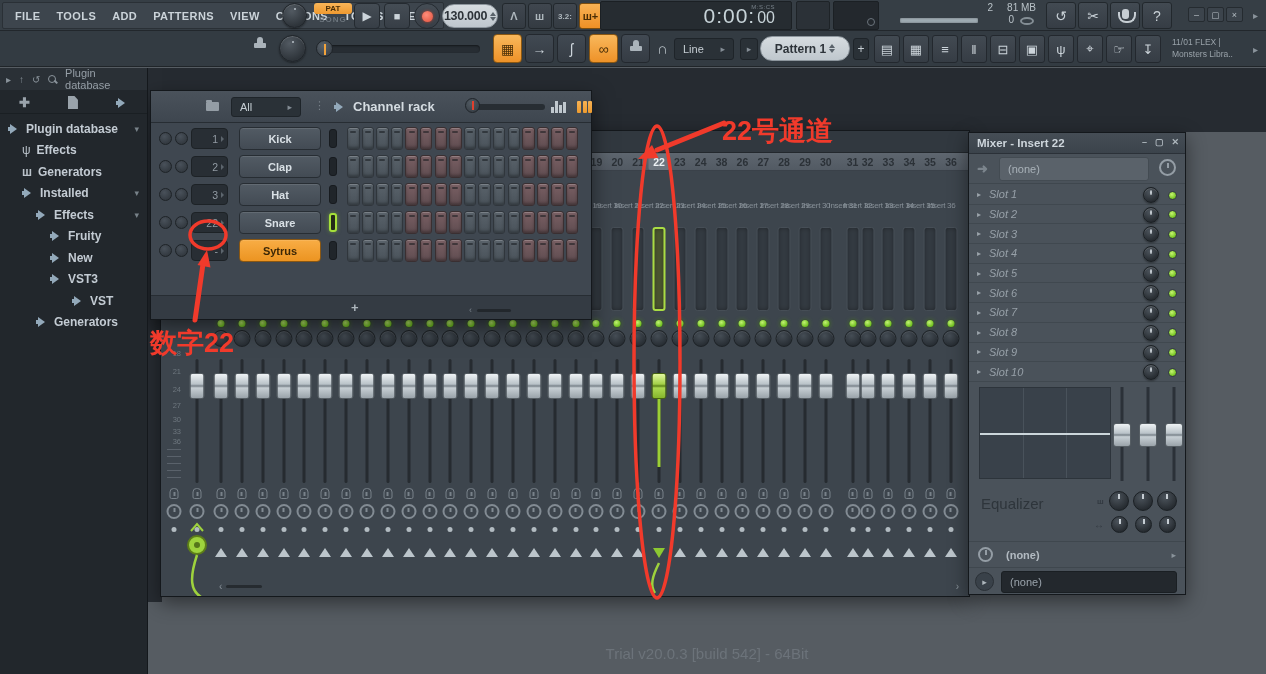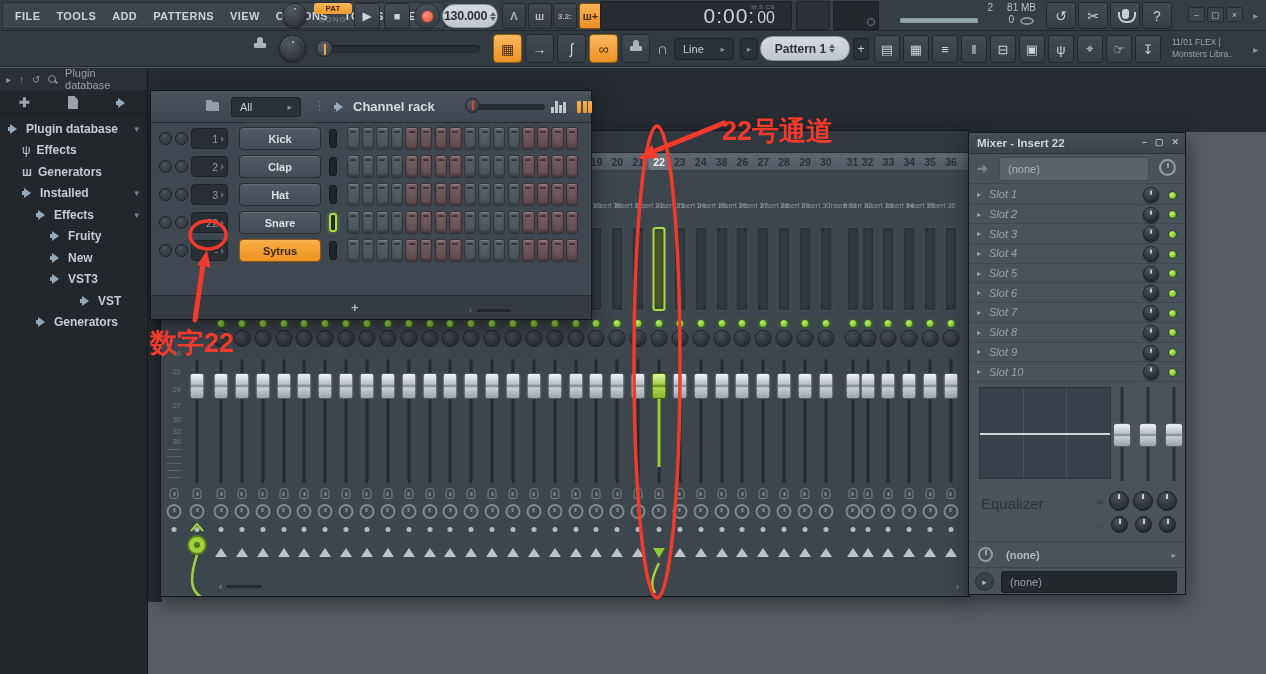--- a/index.html
+++ b/index.html
@@ -412,21 +412,21 @@
         <div class="tree-item" style="padding-left: 50px;">
     <span class="icon-speaker"></span>
     <span class="lbl">New</span>
 
   </div>
         <div class="tree-item" style="padding-left: 50px;">
     <span class="icon-speaker"></span>
     <span class="lbl">VST3</span>
 
   </div>
-        <div class="tree-item" style="padding-left: 72px; margin-left: 8px;">
+        <div class="tree-item" style="padding-left: 72px;">
     <span class="icon-speaker"></span>
     <span class="lbl">VST</span>
 
   </div>
         <div class="tree-item" style="padding-left: 36px;">
     <span class="icon-speaker"></span>
     <span class="lbl">Generators</span>
 
   </div>
       </div>
@@ -1256,20 +1256,21 @@
       <span class="send-car">▸</span>
     </div>
     <div class="ip-out">
       <span class="out-icon">▸</span>
       <div class="out-box">
         <span>(none)</span>
       </div>
     </div>
   </div>
 
+  <div class="statusbar">Trial v20.0.3 [build 542] - 64Bit</div>
 
   <svg class="overlay" viewBox="0 0 1266 674">
     <ellipse cx="657" cy="362" rx="23" ry="236" fill="none" stroke="#f13a2b" stroke-width="3.5"></ellipse>
     <ellipse cx="208" cy="235" rx="18" ry="14" fill="none" stroke="#f13a2b" stroke-width="3.5"></ellipse>
     <line x1="195" y1="320" x2="203" y2="264" stroke="#f13a2b" stroke-width="5" stroke-linecap="round"></line>
     <polygon points="207,250 210.5,267.5 197.5,265" fill="#f13a2b"></polygon>
     <line x1="724" y1="123" x2="657" y2="150" stroke="#f13a2b" stroke-width="5" stroke-linecap="round"></line>
     <polygon points="638,159 658.5,158 652,145" fill="#f13a2b"></polygon>
     <text x="150" y="352" font-size="27" font-weight="bold" fill="#f13a2b">数字22</text>
     <text x="722" y="140" font-size="27" font-weight="bold" fill="#f13a2b">22号通道</text>

